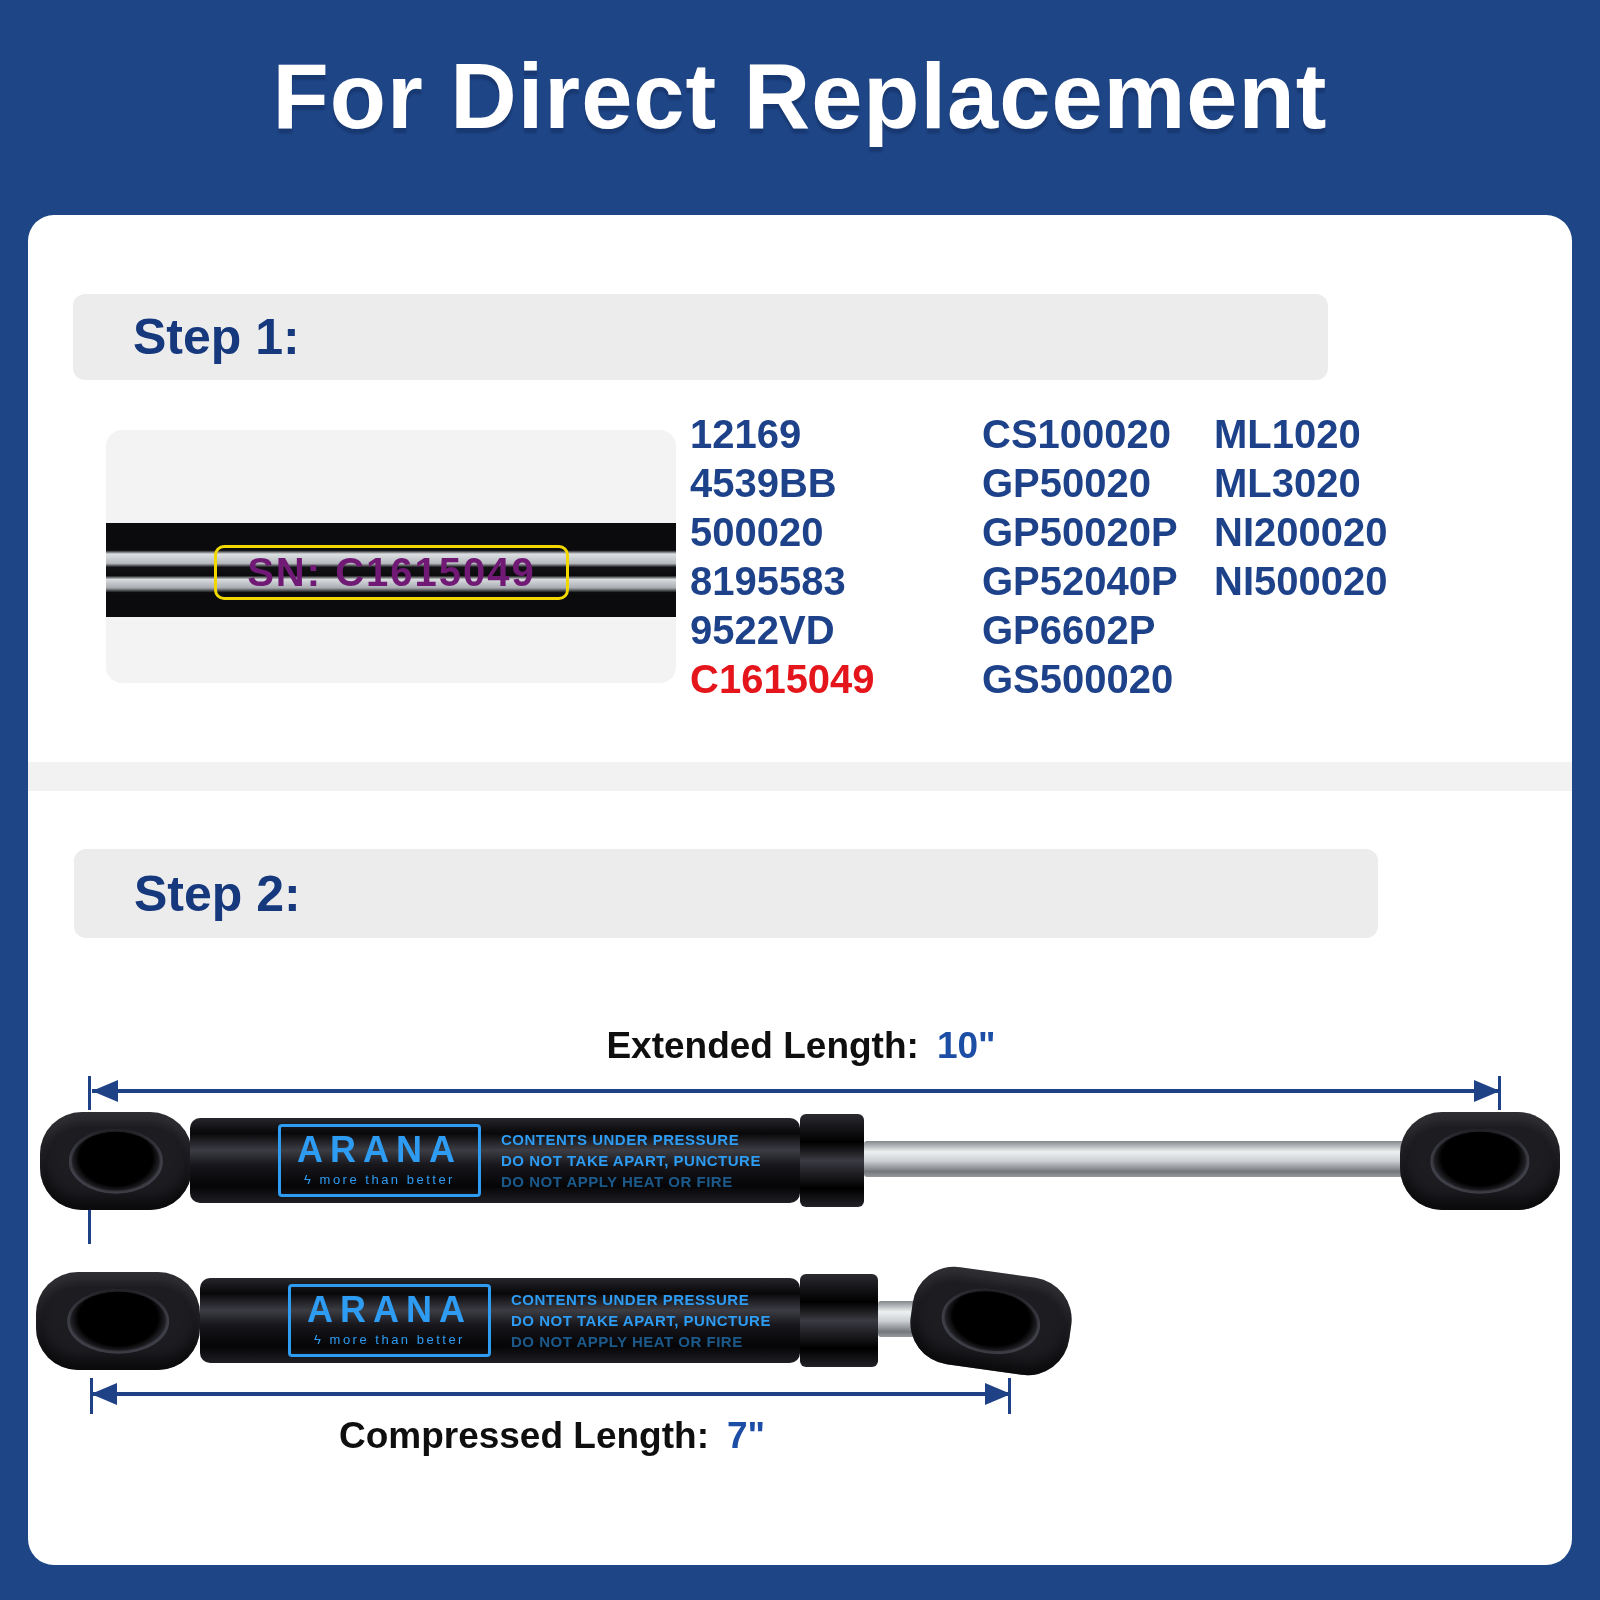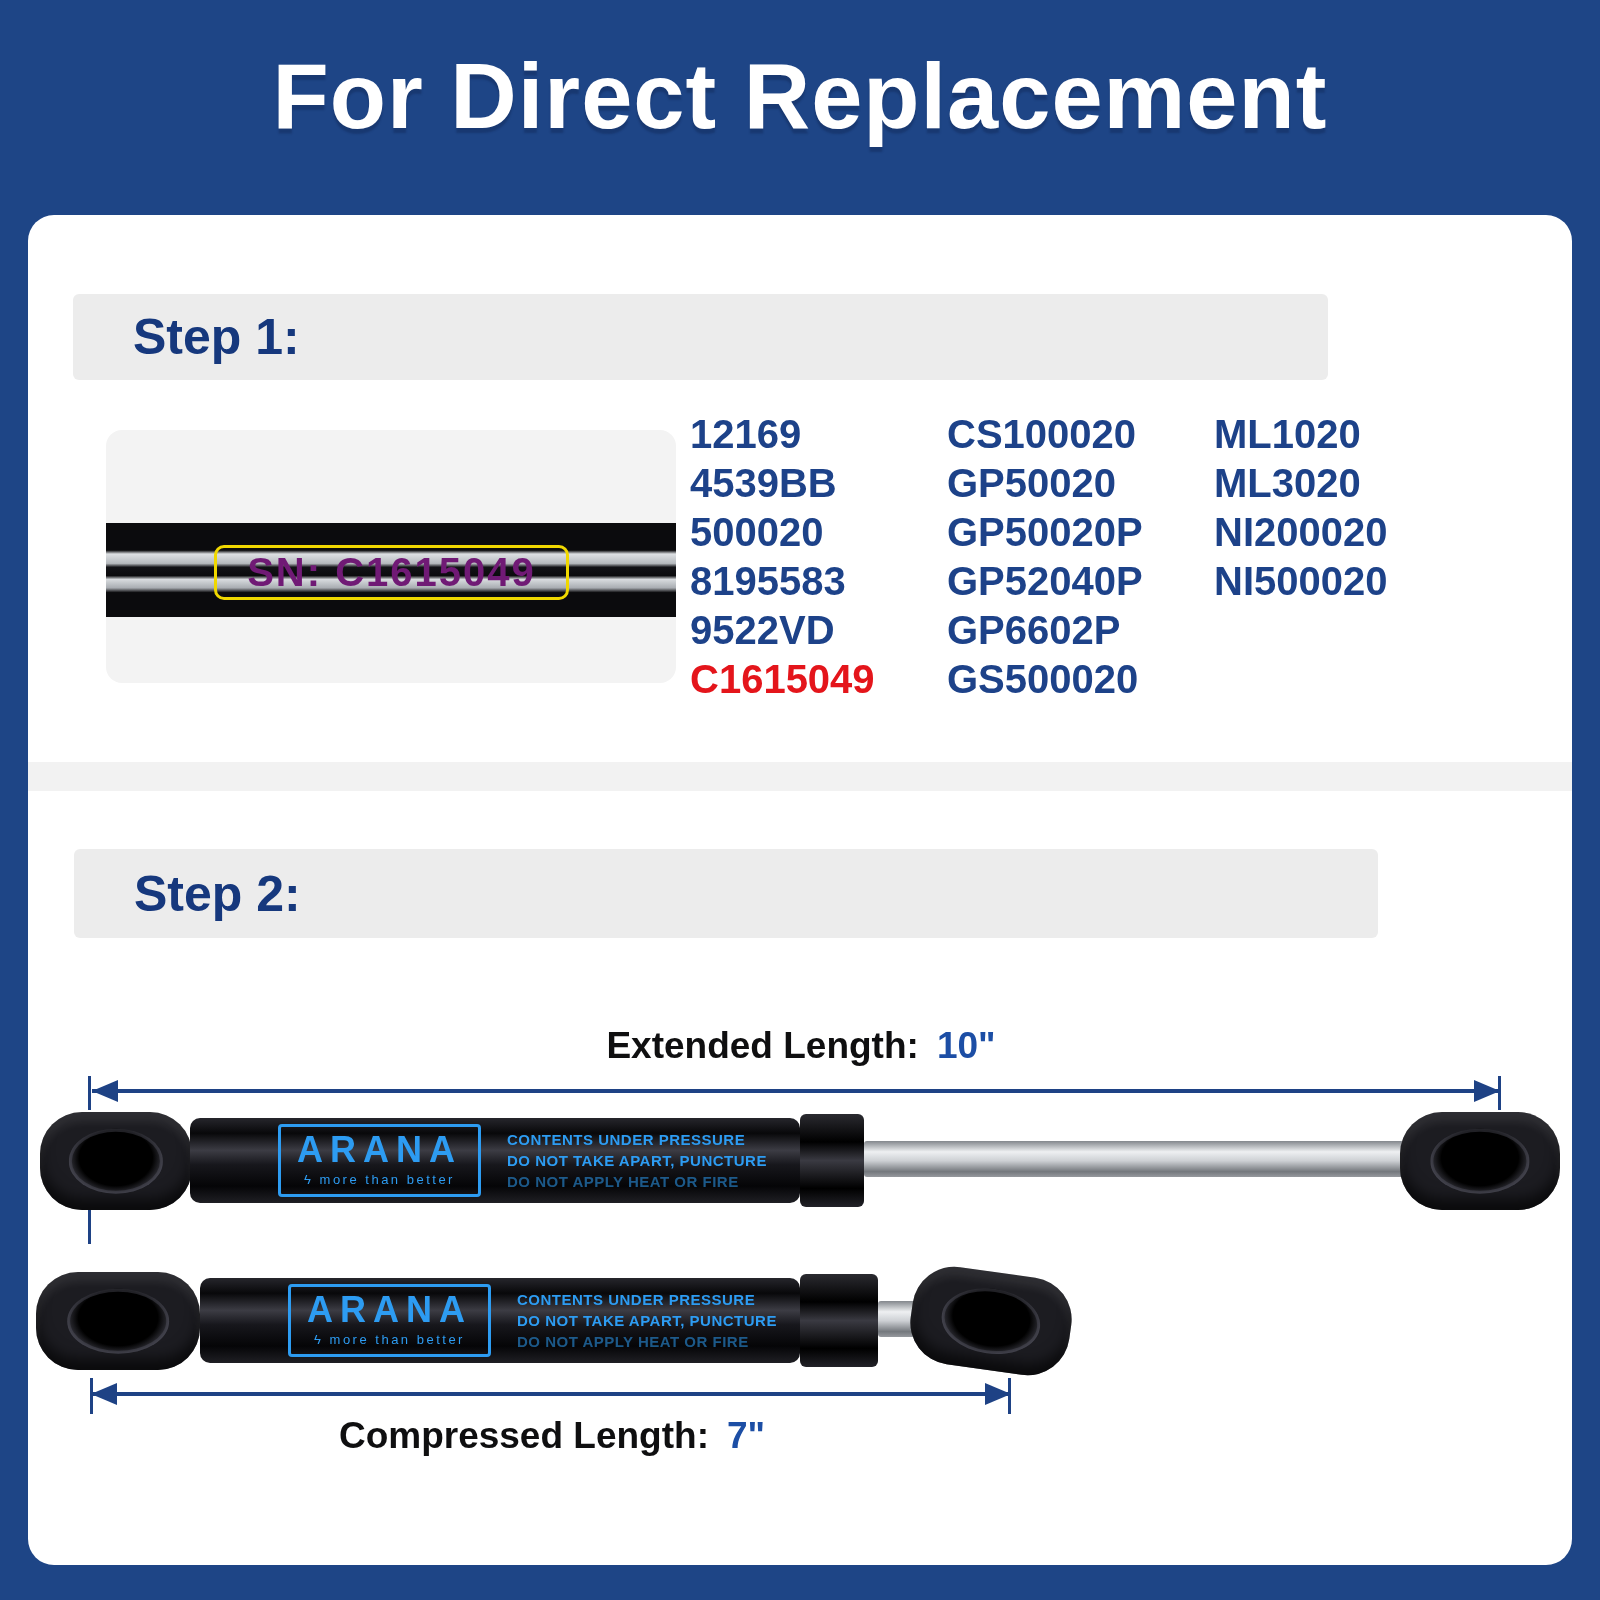--- a/index.html
+++ b/index.html
@@ -8,21 +8,21 @@
   .canvas{position:relative;width:1600px;height:1600px;background:#1e4586;overflow:hidden;}
 
   .title{position:absolute;top:44px;left:0;width:100%;margin:0;text-align:center;
          color:#ffffff;font-size:92px;font-weight:bold;letter-spacing:1px;
          text-shadow:0 5px 2px rgba(10,25,60,.28);}
 
   .card{position:absolute;left:28px;top:215px;width:1544px;height:1350px;
         background:#ffffff;border-radius:26px;}
 
   
-  .step-bar{position:absolute;background:#ececec;border-radius:6px;
+  .step-bar{position:absolute;background:#ececec;border-radius:12px;
             display:flex;align-items:center;padding-left:60px;box-sizing:border-box;
             font-size:50px;white-space:nowrap;}
   .step1-bar{left:45px;top:79px;width:1255px;height:86px;}
   .step2-bar{left:46px;top:634px;width:1304px;height:89px;}
   .step-bold{font-weight:bold;color:#16387d;}
   .step-rest{margin-left:16px;color:#2a5094;}
 
   
   .photo{position:absolute;left:78px;top:215px;width:570px;height:253px;
          background:#f3f3f3;border-radius:16px;overflow:hidden;}
@@ -30,21 +30,21 @@
          background:linear-gradient(180deg,#0b0b0d 0%,#0b0b0d 29%,#dde0e3 33%,#b6babe 43%,
                     #121216 47%,#0b0b0d 56%,#d8dbde 60%,#a9adb2 69%,#0b0b0d 74%,#0b0b0d 100%);}
   .sn-badge{position:absolute;left:108px;top:115px;width:355px;height:55px;
          border:3px solid #f0d800;border-radius:10px;box-sizing:border-box;
          display:flex;align-items:center;justify-content:center;
          color:#701a75;font-size:40px;font-weight:bold;letter-spacing:2px;white-space:nowrap;}
 
   
   .oem-col{position:absolute;top:195px;display:flex;flex-direction:column;
            font-size:40px;font-weight:bold;color:#1d4289;line-height:49px;white-space:nowrap;}
-  .col1{left:662px;} .col2{left:919px;justify-content:flex-end;} .col3{left:1186px;}
+  .col1{left:662px;} .col2{left:954px;justify-content:flex-end;} .col3{left:1186px;}
   .oem-red{color:#e4151b;}
 
   .divider{position:absolute;left:0;top:547px;width:100%;height:29px;background:#f2f2f2;}
 
   
   .dim-label{position:absolute;transform:translateX(-50%);white-space:nowrap;
              font-size:37px;font-weight:bold;color:#0f0f10;}
   .ext-label{left:773px;top:810px;}
   .comp-label{left:524px;top:1200px;}
   .dim-value{color:#1c4ea5;margin-left:18px;}
@@ -67,21 +67,21 @@
 
   
   .eyelet{position:absolute;background:#1c1c21;border-radius:42px;
           box-shadow:inset 0 9px 10px rgba(255,255,255,.09), inset 0 -11px 14px rgba(0,0,0,.65);}
   .hole{position:absolute;left:50%;top:50%;transform:translate(-50%,-50%);
         width:62%;height:66%;border-radius:50%;
         background:radial-gradient(ellipse at 50% 45%,#000 0%,#000 55%,#34343c 72%,#0a0a0e 100%);
         box-shadow:inset 0 0 0 3px rgba(95,95,108,.35);}
   .strut-body{position:absolute;border-radius:10px;box-sizing:border-box;
         background:linear-gradient(180deg,#26262c 0%,#08080a 18%,#3c3c44 38%,#17171c 55%,#050507 80%,#1f1f24 100%);
-        display:flex;align-items:center;gap:26px;padding-left:88px;}
+        display:flex;align-items:center;gap:20px;padding-left:88px;}
   .brand-box{flex:none;border:3px solid #2d9cf2;border-radius:4px;padding:5px 16px 7px;text-align:center;}
   .brand{font-size:36px;font-weight:bold;color:#2d9cf2;letter-spacing:7px;line-height:1;}
   .tagline{font-size:13px;font-weight:normal;color:#2d9cf2;letter-spacing:2.5px;margin-top:4px;}
   .warnings{flex:none;font-size:15px;font-weight:bold;color:#2d9cf2;line-height:21px;letter-spacing:.5px;}
   .warn-dim{opacity:.55;}
   .ring{position:absolute;border-radius:6px;
         background:linear-gradient(180deg,#2a2a30,#000 30%,#3a3a42 50%,#000 80%,#222228);}
   .rod{position:absolute;border-radius:3px;
         background:linear-gradient(180deg,#83878c,#eef0f2 30%,#cdd0d4 55%,#74787d 85%,#96999e);}
 

